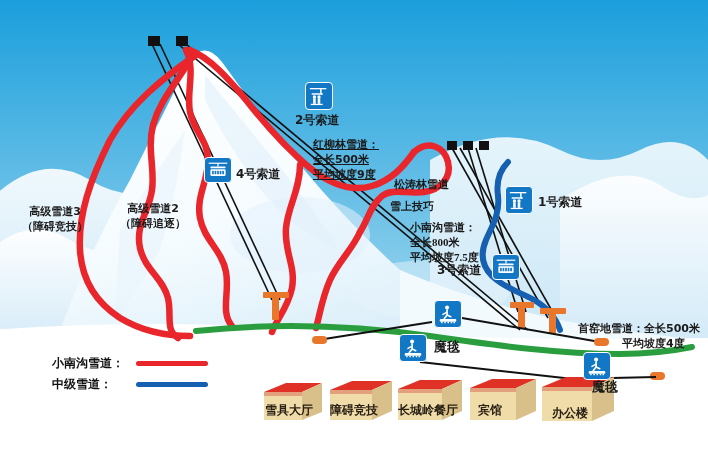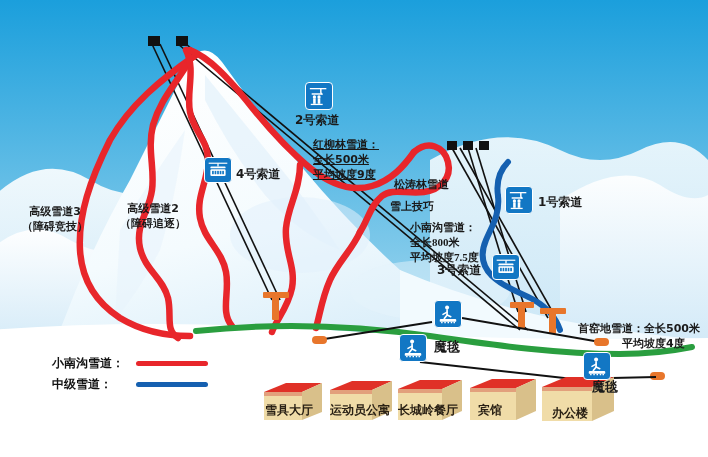--- a/index.html
+++ b/index.html
@@ -355,21 +355,21 @@
 
   <div class="txt t11" style="left:578px; top:322px;">
     <span>首窑地雪道：</span><span>全长500米</span>
     <div style="margin-left:44px;">平均坡度4度</div>
   </div>
 
   <div class="txt t11" style="left:394px; top:178px;">松涛林雪道</div>
   <div class="txt t11" style="left:390px; top:200px;">雪上技巧</div>
 
   <div class="bld-label" style="left:265px; top:402px;">雪具大厅</div>
-  <div class="bld-label" style="left:330px; top:402px;">运动员公寓</div>
+  <div class="bld-label" style="left:330px; top:402px;">障碍竞技</div>
   <div class="bld-label" style="left:398px; top:402px;text-align:center;">长城岭餐厅</div>
   <div class="bld-label" style="left:478px; top:402px;">宾馆</div>
   <div class="bld-label" style="left:522px; top:405px;margin-left:30px;">办公楼</div>
 
   <div class="legend">
     <div class="legend-row">
       <span class="legend-label">小南沟雪道：</span>
       <span class="legend-swatch" style="background:#e8262b;"></span>
     </div>
     <div class="legend-row">

